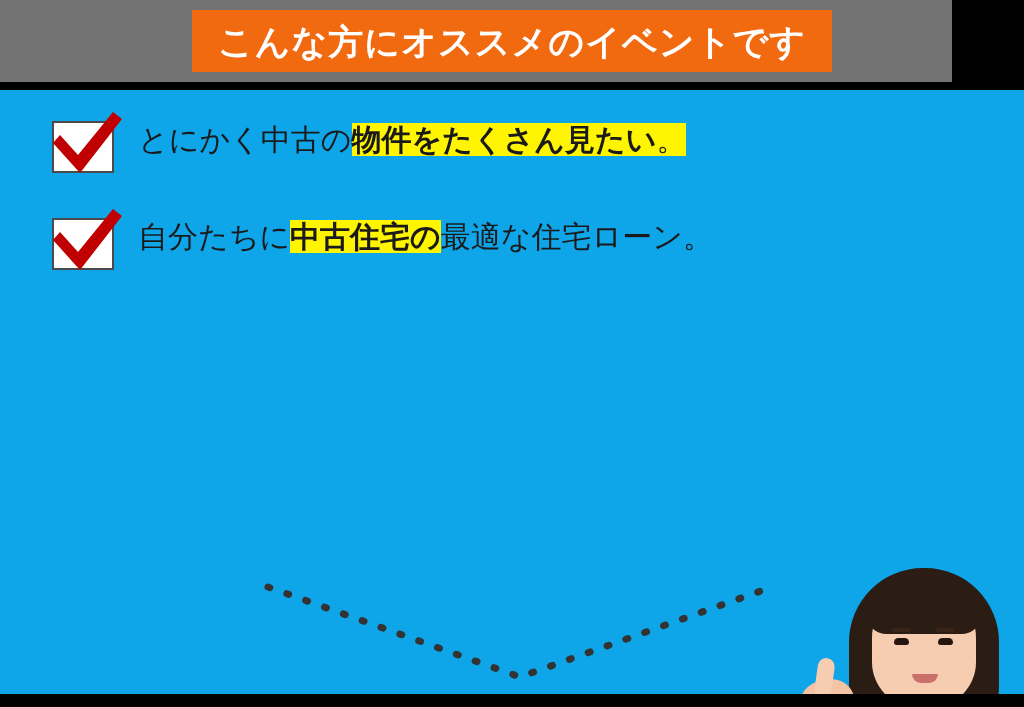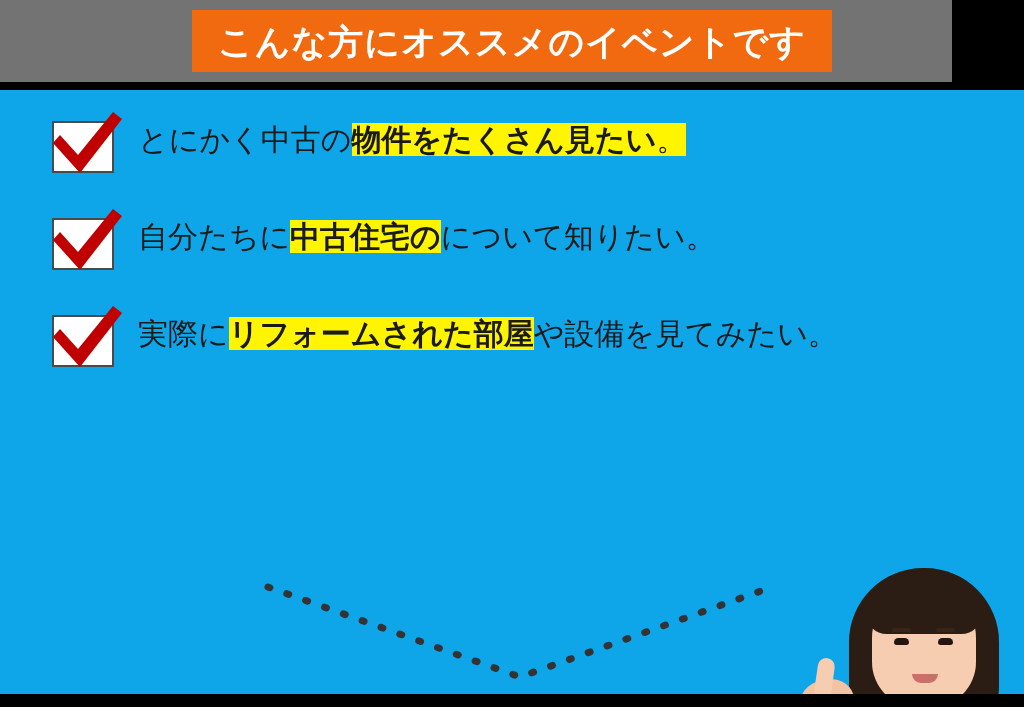--- a/index.html
+++ b/index.html
@@ -304,34 +304,24 @@
         </div>
       </div>
 
       <div class="check-row">
         <div class="check-box">
           <svg class="check-mark" viewBox="0 0 78 74">
             <path d="M6 34 L13 26 L31 46 L66 3 L75 10 L33 64 Z" fill="#c00000"></path>
           </svg>
         </div>
         <div class="check-text">
-          <span>自分たちに</span><span class="hl">中古住宅の</span><span>について知りたい。</span>
+          <span>自分たちに</span><span class="hl">中古住宅の</span><span>最適な住宅ローン。</span>
         </div>
       </div>
 
-      <div class="check-row">
-        <div class="check-box">
-          <svg class="check-mark" viewBox="0 0 78 74">
-            <path d="M6 34 L13 26 L31 46 L66 3 L75 10 L33 64 Z" fill="#c00000"></path>
-          </svg>
-        </div>
-        <div class="check-text">
-          <span>実際に</span><span class="hl">リフォームされた部屋</span><span>や設備を見てみたい。</span>
-        </div>
-      </div>
 
 
     </div>
 
     <div class="arrow-wrap">
       <svg width="540" height="110" viewBox="0 0 540 110">
         <polyline points="18,10 270,100 522,10" fill="none" stroke="#333333" stroke-width="7" stroke-linecap="round" stroke-dasharray="2 18"></polyline>
       </svg>
     </div>
 

